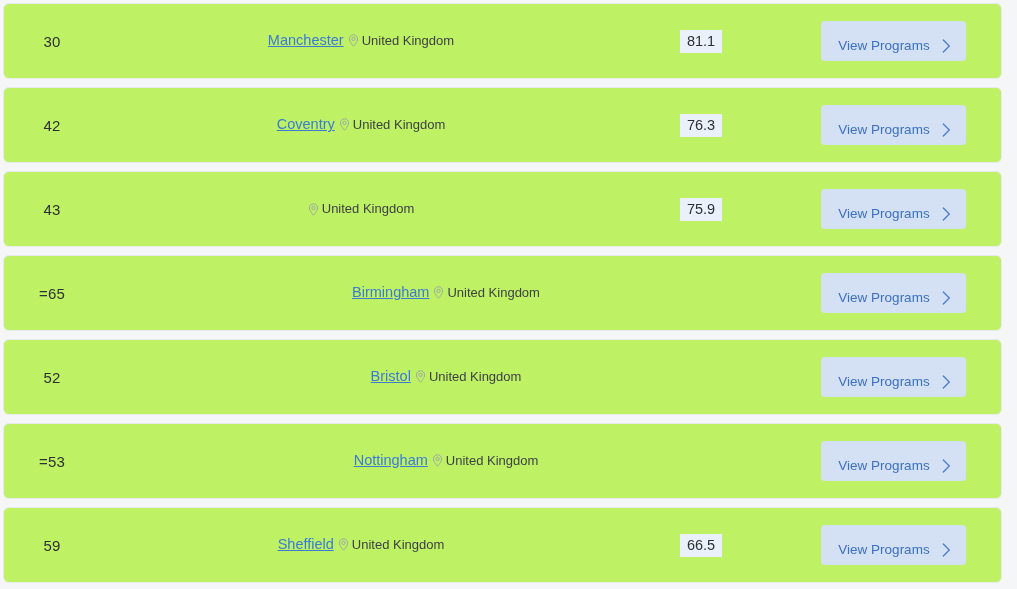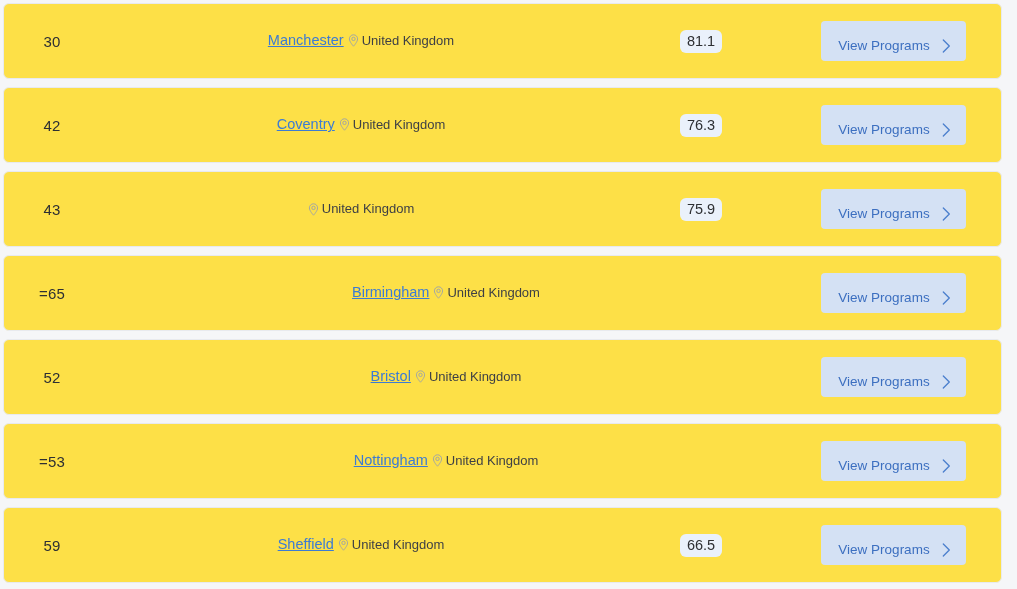--- a/index.html
+++ b/index.html
@@ -23,21 +23,21 @@
     height: 589px;
     padding: 3px 15px 0 3px;
   }
 
   .rank-card {
     position: relative;
     display: flex;
     align-items: center;
     height: 76px;
     margin-bottom: 8px;
-    background: #fde047;
+    background: #bef264;
     border: 1px solid #e8eaee;
     border-radius: 6px;
   }
 
   
   .col-rank {
     flex: 0 0 96px;
     display: flex;
     justify-content: center;
     align-items: center;
@@ -90,21 +90,21 @@
   }
 
   .score-badge {
     display: inline-block;
     min-width: 34px;
     padding: 3px 7px 4px;
     text-align: center;
     font-size: 14.5px;
     color: #2d2f33;
     background: #eaf1fb;
-    border-radius: 6px;
+    border-radius: 0;
   }
 
   
   .col-action {
     flex: 0 0 215px;
     display: flex;
     justify-content: center;
     align-items: center;
   }
 

